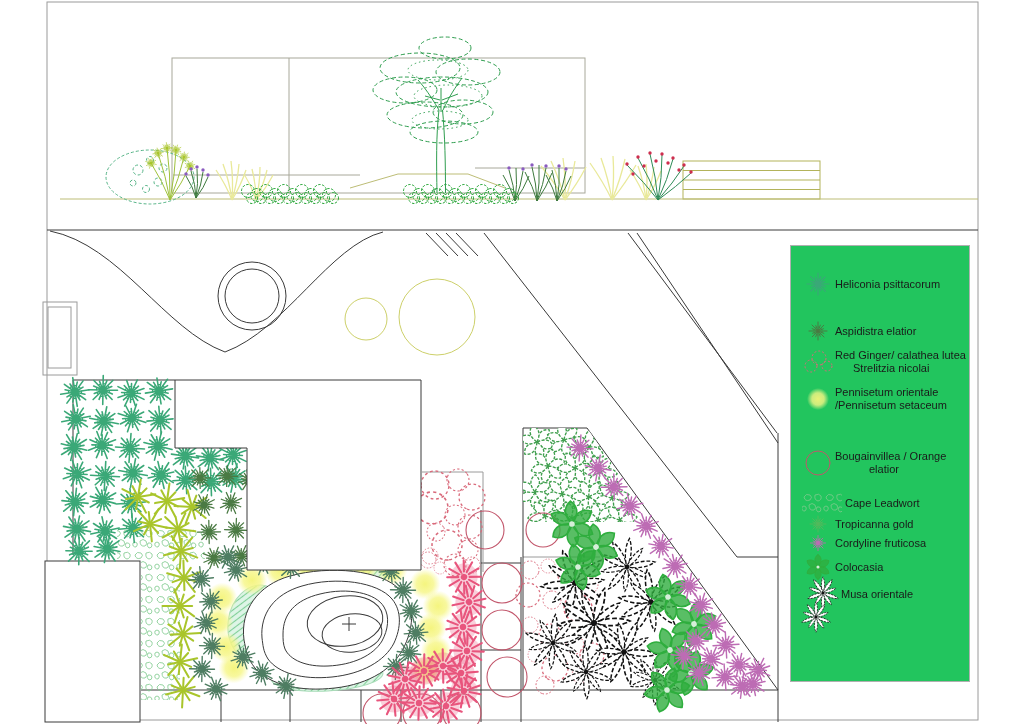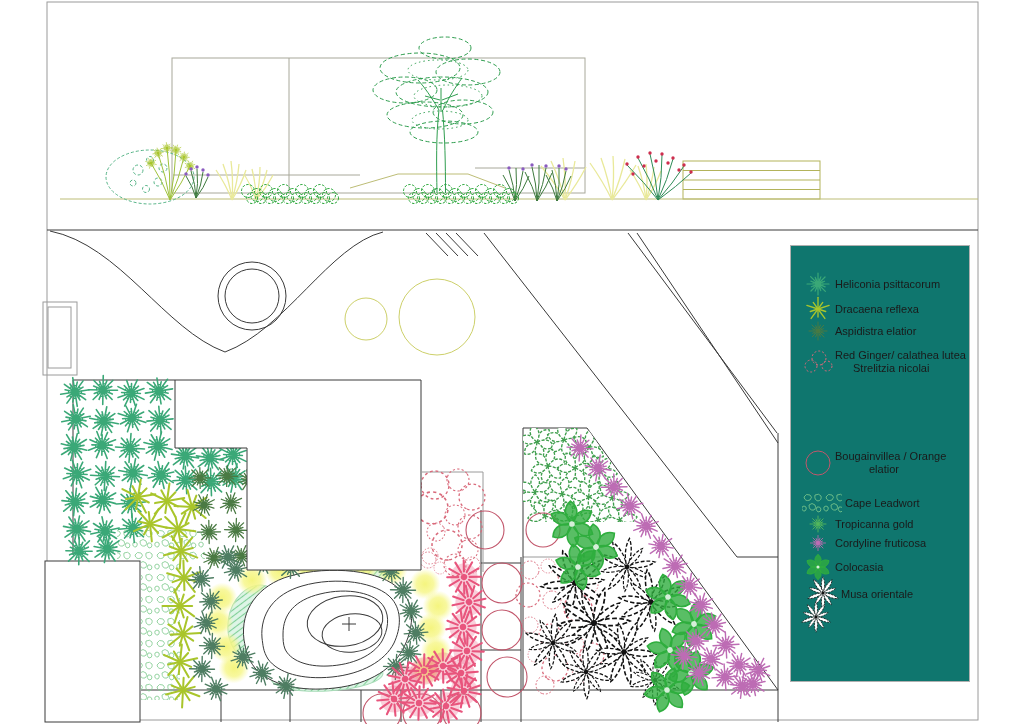--- a/index.html
+++ b/index.html
@@ -24,21 +24,21 @@
   .limestem{fill:none;stroke:#9fc23c;stroke-width:1;}
   
   .c-hel{color:var(--c-heliconia);} .c-dra{color:var(--c-dracaena);}
   .c-asp{color:var(--c-aspidistra);} .c-lir{color:var(--c-liriope);}
   .c-rg{color:var(--c-red_ginger);}
   .c-pom{color:var(--c-pompom);} .c-musa{color:var(--c-musa);}
   .c-col{color:var(--c-colocasia);} .c-colp{color:var(--c-colocasia_pattern);}
   .c-cor{color:var(--c-cordyline);} .c-tro{color:var(--c-tropicanna);}
   
   #legend{position:absolute;left:790px;top:245px;width:178px;height:435px;
-          border:1px solid #b0b0b0;background:#0f766e;overflow:hidden;}
+          border:1px solid #b0b0b0;background:#22c55e;overflow:hidden;}
   .lrow{position:absolute;left:10px;right:2px;display:flex;align-items:center;}
   .lico{flex:0 0 34px;display:flex;justify-content:center;align-items:center;}
   .lico.wide{flex:0 0 44px;}
   .ltxt{font-size:11px;line-height:13px;color:#1a1a1a;white-space:nowrap;}
   .l2{display:block;}
   svg.ic{overflow:visible;}
 </style>
 </head>
 <body>
 <div id="stage">
@@ -606,46 +606,46 @@
 
 <div id="legend">
   <div class="lrow" style="top:27px;height:22px">
     <span class="lico">
           <svg class="ic" width="26" height="26">
             <use href="#burst" class="c-hel" transform="translate(13,13) scale(1.1)"></use>
           </svg>
         </span>
     <span class="ltxt">Heliconia psittacorum</span>
   </div>
-  <div class="lrow" style="top:52px;height:22px">
-    <span class="lico">
-          <svg class="ic" width="26" height="26">
-            <use href="#star8" class="c-dra" transform="translate(13,13) scale(0.9)"></use>
-          </svg>
-        </span>
-    <span class="ltxt">Dracaena reflexa</span>
-  </div>
   <div class="lrow" style="top:74px;height:22px">
     <span class="lico">
           <svg class="ic" width="26" height="26">
             <use href="#burst" class="c-asp" transform="translate(13,13) scale(0.9)"></use>
           </svg>
         </span>
     <span class="ltxt">Aspidistra elatior</span>
   </div>
   <div class="lrow" style="top:100px;height:32px">
     <span class="lico">
       <svg class="ic" width="32" height="30">
         <circle cx="9" cy="19" r="6" fill="none" stroke="#d96a7b" stroke-dasharray="2,2"></circle>
         <circle cx="17" cy="11" r="7" fill="none" stroke="#d96a7b" stroke-dasharray="2,2"></circle>
         <circle cx="25" cy="19" r="5" fill="none" stroke="#d96a7b" stroke-dasharray="2,2"></circle>
       </svg>
         </span>
     <span class="ltxt"><span>Red Ginger/ calathea lutea</span><span class="l2" style="padding-left:18px">Strelitzia nicolai</span></span>
   </div>
+  <div class="lrow" style="top:137px;height:32px">
+    <span class="lico">
+          <svg class="ic" width="26" height="26">
+            <circle cx="13" cy="13" r="11" fill="url(#gy)"></circle>
+          </svg>
+        </span>
+    <span class="ltxt"><span>Pennisetum orientale</span><span class="l2">/Pennisetum setaceum</span></span>
+  </div>
   <div class="lrow" style="top:201px;height:32px">
     <span class="lico">
           <svg class="ic" width="28" height="28">
             <circle cx="14" cy="14" r="12" fill="none" stroke="#c2566b"></circle>
           </svg>
         </span>
     <span class="ltxt"><span>Bougainvillea / Orange</span><span class="l2" style="padding-left:34px">elatior</span></span>
   </div>
   <div class="lrow" style="top:245px;height:24px">
     <span class="lico wide">

